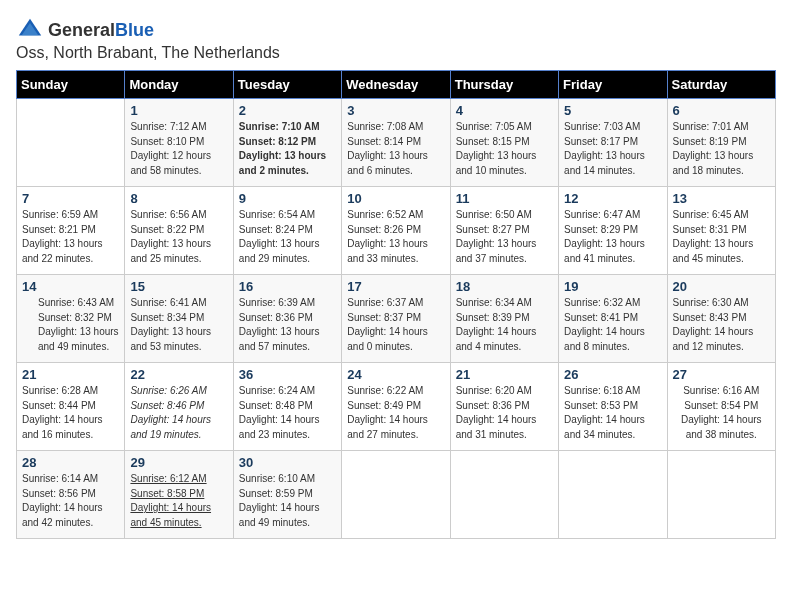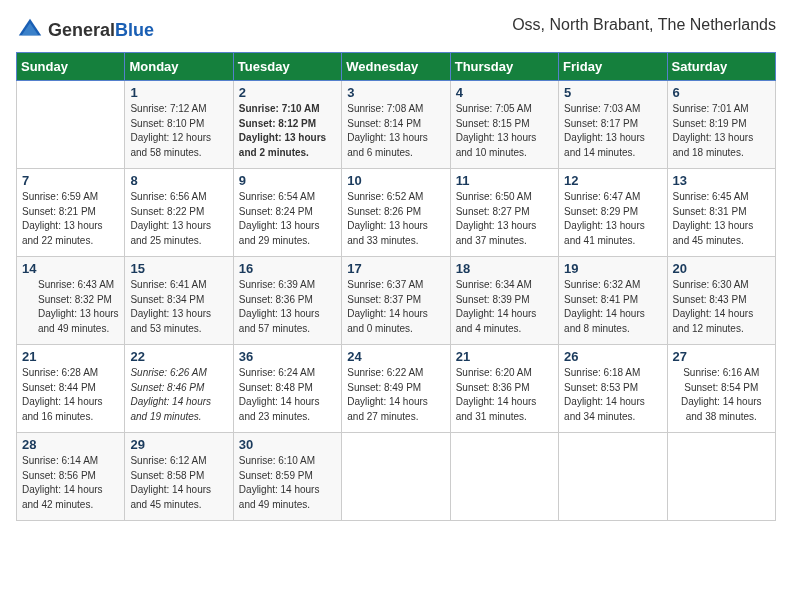--- a/index.html
+++ b/index.html
@@ -5,23 +5,24 @@
     * { margin: 0; padding: 0; box-sizing: border-box; }
     body {
       font-family: Arial, sans-serif;
       background: #fff;
       width: 792px;
       min-height: 612px;
       padding: 16px;
     }
     .header {
       display: flex;
-      justify-content: space-between;
+      justify-content: flex-end;
       align-items: flex-start;
       margin-bottom: 8px;
+      flex-direction: column;
     }
     .logo {
       display: flex;
       align-items: center;
       gap: 4px;
     }
     .logo-text-general {
       font-size: 18px;
       font-weight: bold;
       color: #333;
@@ -46,21 +47,21 @@
     .location-subtitle {
       font-size: 16px;
       color: #333;
     }
     table {
       width: 100%;
       border-collapse: collapse;
       table-layout: fixed;
     }
     thead tr th {
-      background-color: #15803d;
+      background-color: #000000;
       color: #fff;
       font-size: 13px;
       font-weight: bold;
       padding: 6px 4px;
       text-align: left;
       border: 1px solid #5580cc;
     }
     tbody tr td {
       vertical-align: top;
       border: 1px solid #ccc;
@@ -321,21 +322,21 @@
       <tr>
         <td>
           <span class="day-number">28</span>
           <div class="day-info" style="white-space: pre-line;">Sunrise: 6:14 AM
 Sunset: 8:56 PM
 Daylight: 14 hours
 and 42 minutes.</div>
         </td>
         <td>
           <span class="day-number">29</span>
-          <div class="day-info" style="white-space: pre-line;">Sunrise: 6:12 AM
+          <div class="day-info" style="white-space: pre-line; text-decoration: underline;">Sunrise: 6:12 AM
 Sunset: 8:58 PM
 Daylight: 14 hours
 and 45 minutes.</div>
         </td>
         <td>
           <span class="day-number">30</span>
           <div class="day-info" style="white-space: pre-line;">Sunrise: 6:10 AM
 Sunset: 8:59 PM
 Daylight: 14 hours
 and 49 minutes.</div>

